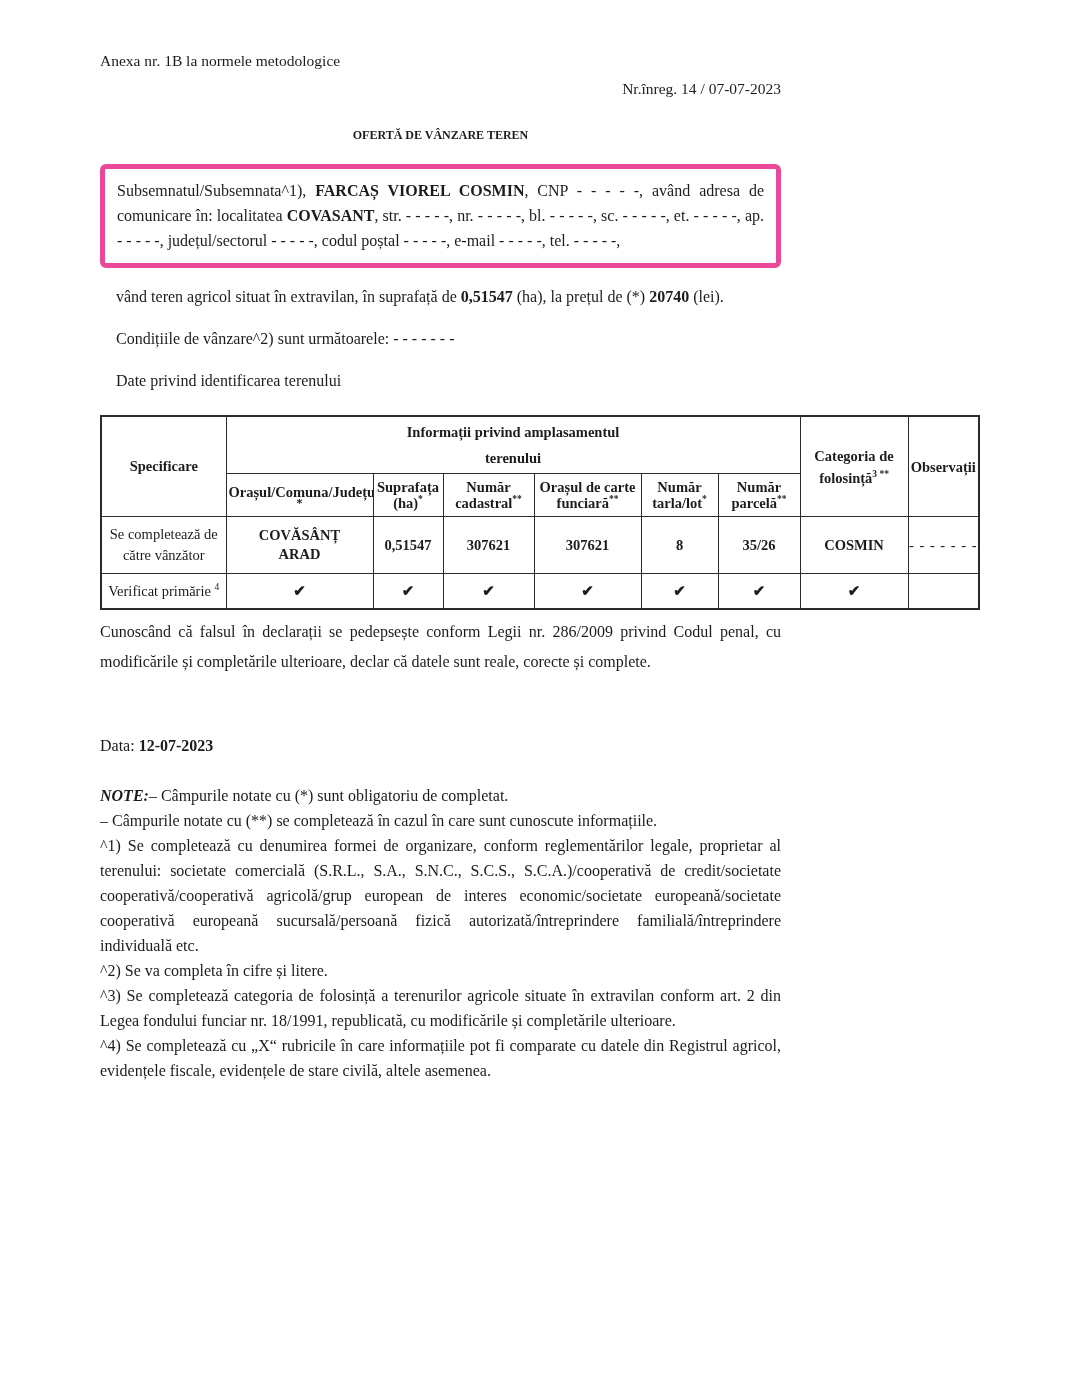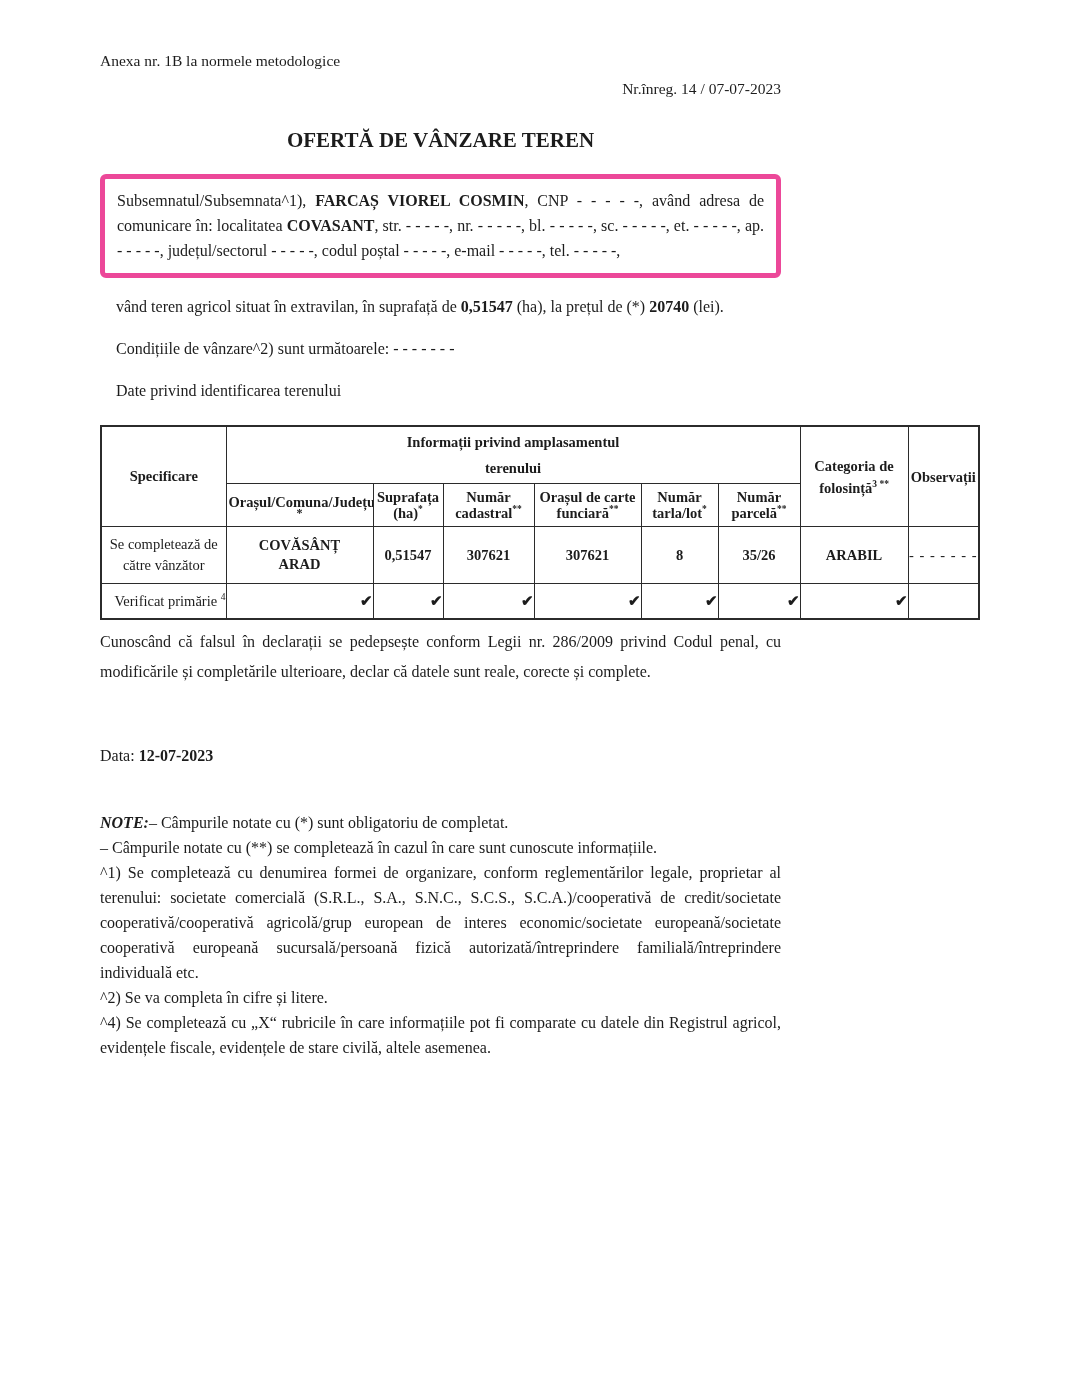--- a/index.html
+++ b/index.html
@@ -8,21 +8,21 @@
     background: #ffffff;
     color: #1c1c1c;
     font-family: "Liberation Serif", serif;
     font-size: 16px;
     overflow: hidden;
   }
   .page { padding: 52px 99px 0 100px; width: 880px; box-sizing: border-box; }
 
   .annex-line { font-size: 15.5px; }
   .reg-line { text-align: right; margin-top: 10px; font-size: 15.5px; }
-  .doc-title { text-align: center; margin-top: 30px; font-weight: bold; font-size: 21px; }
+  .doc-title { text-align: center; margin-top: 30px; font-weight: bold; font-size: 12px; }
 
   .intro-box {
     margin-top: 21px;
     border: 5px solid #ec4899;
     border-radius: 6px;
     padding: 9px 12px 10px 12px;
     line-height: 25px;
     text-align: justify;
   }
   .b { font-weight: bold; }
@@ -51,27 +51,27 @@
   tr.subhead th { height: 38px; font-weight: bold; line-height: 16px; padding: 2px 2px; }
   .sub-line { display: block; }
   .mark-line { display: block; font-size: 12px; line-height: 7px; font-weight: bold; }
   sup.mk { font-size: 9.5px; vertical-align: super; line-height: 0; }
   th.spec-head { font-weight: bold; }
   th.cat-head, th.obs-head { font-weight: bold; line-height: 22px; }
   td.row-label { text-align: justify; font-size: 15px; padding: 4px 8px; line-height: 21px; }
   tr.seller-row td { height: 52px; }
   tr.seller-row td.val { font-weight: bold; }
   .cell-line { display: block; line-height: 19px; }
-  tr.verify-row td { height: 30px; text-align: right; }
+  tr.verify-row td { height: 30px; }
   .check { font-weight: bold; font-size: 15px; }
   td.obs-cell { font-size: 13px; letter-spacing: 1px; }
 
   .legal { margin-top: 7px; line-height: 30px; text-align: justify; }
   .date-line { margin-top: 60px; font-family: Liberation Serif, serif; }
-  .notes { margin-top: 45px; line-height: 25px; text-align: justify; }
+  .notes { margin-top: 28px; line-height: 25px; text-align: justify; }
   .notes p { margin: 0; }
 </style>
 </head>
 <body>
 
 <div class="page">
 
   <div class="annex-line">Anexa nr. 1B la normele metodologice</div>
 
   <div class="reg-line">Nr.înreg. 14 / 07-07-2023</div>
@@ -143,21 +143,21 @@
       <td class="row-label">Se completează de către vânzător</td>
       <td class="val">
         <span class="cell-line">COVĂSÂNȚ</span>
         <span class="cell-line">ARAD</span>
       </td>
       <td class="val">0,51547</td>
       <td class="val">307621</td>
       <td class="val">307621</td>
       <td class="val">8</td>
       <td class="val">35/26</td>
-      <td class="val">ARABIL</td>
+      <td class="val">COSMIN</td>
       <td class="obs-cell">- - - - - - -</td>
     </tr>
     <tr class="verify-row">
       <td class="row-label"><span>Verificat primărie</span> <sup class="mk">4</sup></td>
       <td><span class="check">✔</span></td>
       <td><span class="check">✔</span></td>
       <td><span class="check">✔</span></td>
       <td><span class="check">✔</span></td>
       <td><span class="check">✔</span></td>
       <td><span class="check">✔</span></td>
@@ -169,16 +169,17 @@
 
   <div class="legal">Cunoscând că falsul în declarații se pedepsește conform Legii nr. 286/2009 privind Codul penal, cu modificările și completările ulterioare, declar că datele sunt reale, corecte și complete.</div>
 
   <div class="date-line"><span>Data: </span><span class="b">12-07-2023</span></div>
 
   <div class="notes">
     <p><span class="bi">NOTE:</span><span>– Câmpurile notate cu (*) sunt obligatoriu de completat.</span></p>
     <p>– Câmpurile notate cu (**) se completează în cazul în care sunt cunoscute informațiile.</p>
     <p>^1) Se completează cu denumirea formei de organizare, conform reglementărilor legale, proprietar al terenului: societate comercială (S.R.L., S.A., S.N.C., S.C.S., S.C.A.)/cooperativă de credit/societate cooperativă/cooperativă agricolă/grup european de interes economic/societate europeană/societate cooperativă europeană sucursală/persoană fizică autorizată/întreprindere familială/întreprindere individuală etc.</p>
     <p>^2) Se va completa în cifre și litere.</p>
+    <p>^3) Se completează categoria de folosință a terenurilor agricole situate în extravilan conform art. 2 din Legea fondului funciar nr. 18/1991, republicată, cu modificările și completările ulterioare.</p>
     <p>^4) Se completează cu „X“ rubricile în care informațiile pot fi comparate cu datele din Registrul agricol, evidențele fiscale, evidențele de stare civilă, altele asemenea.</p>
   </div>
 
 </div>
 
 </body></html>

